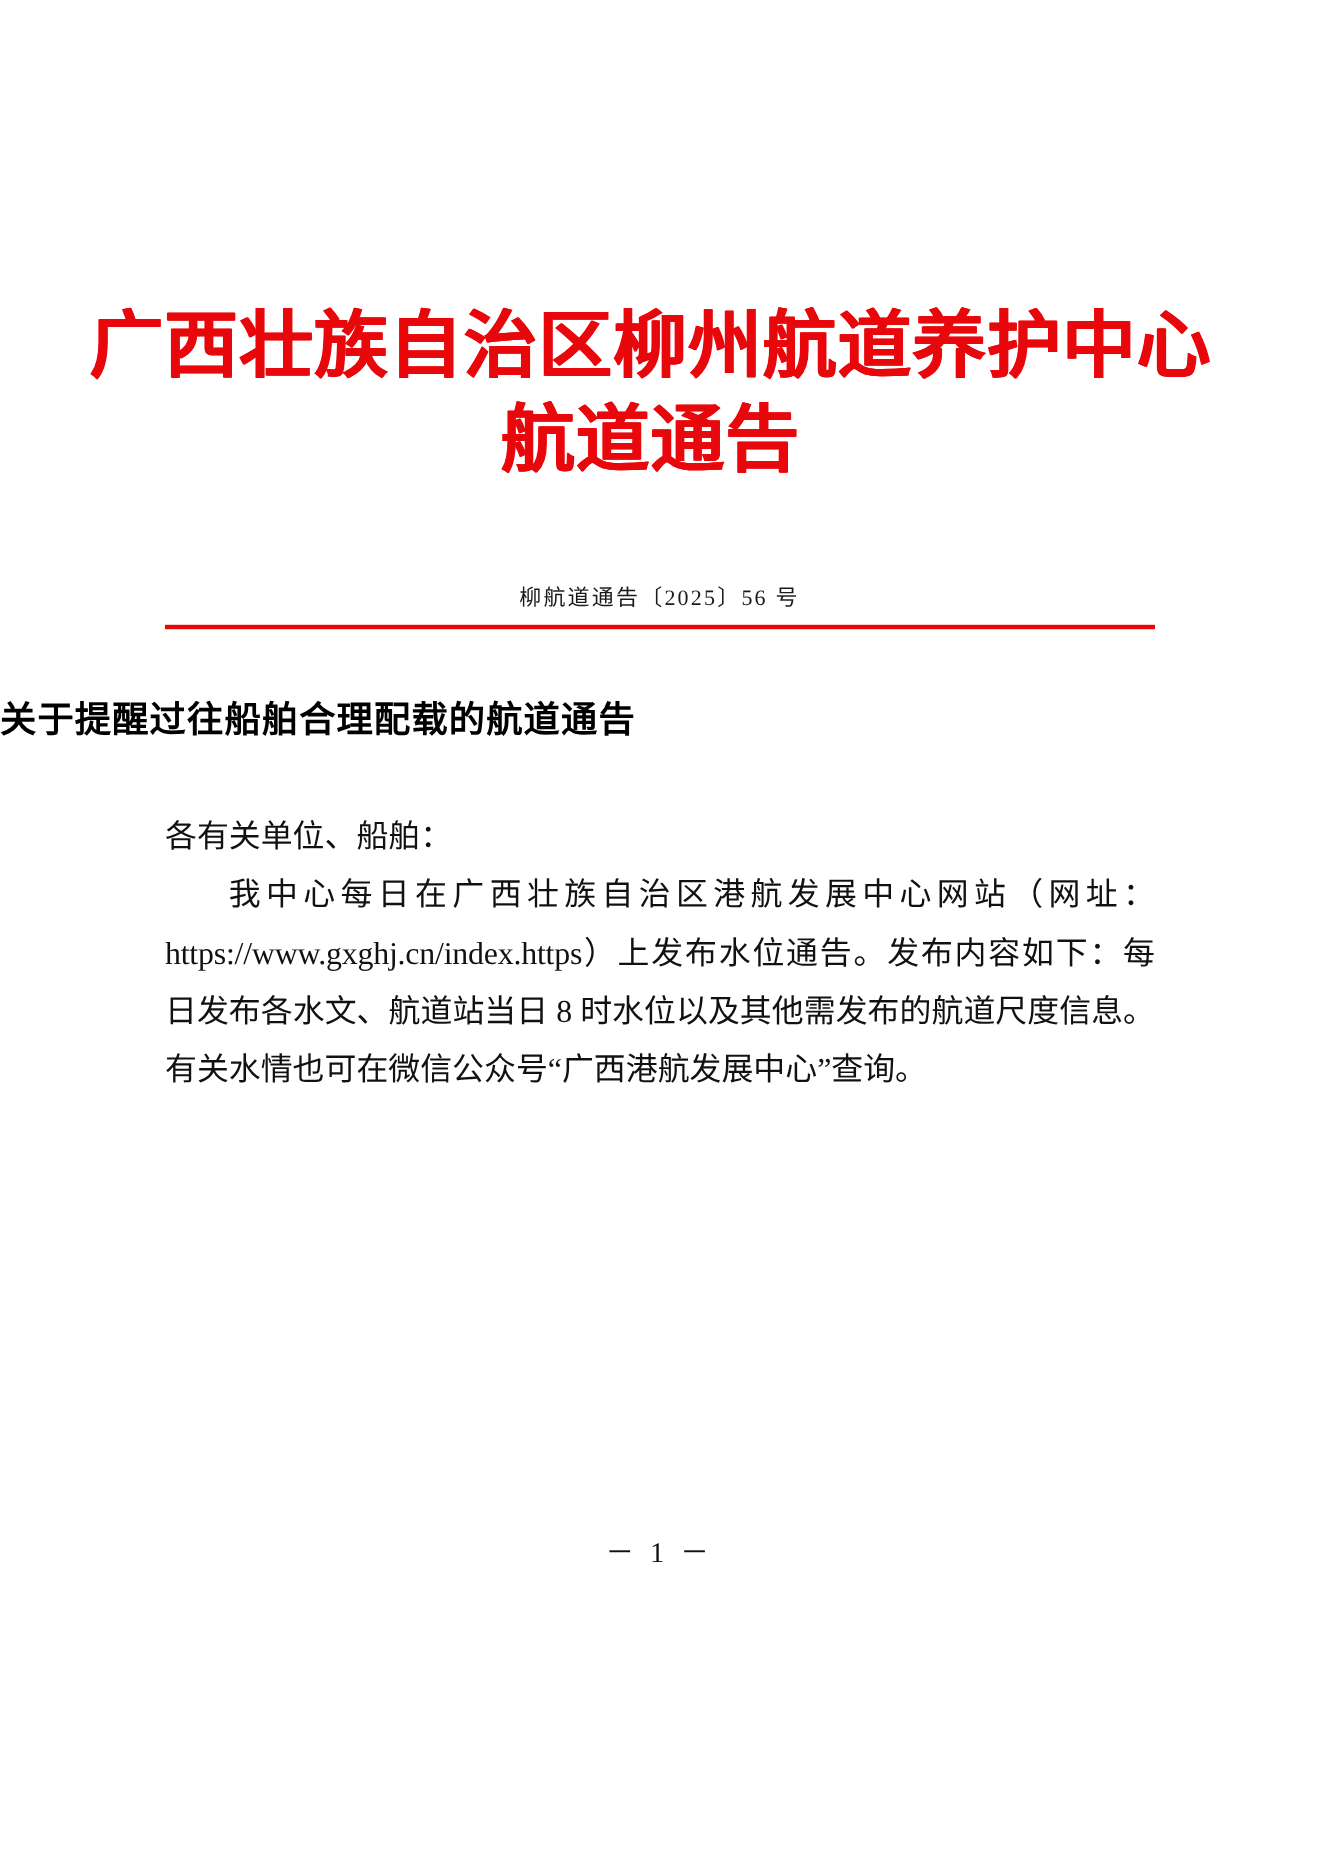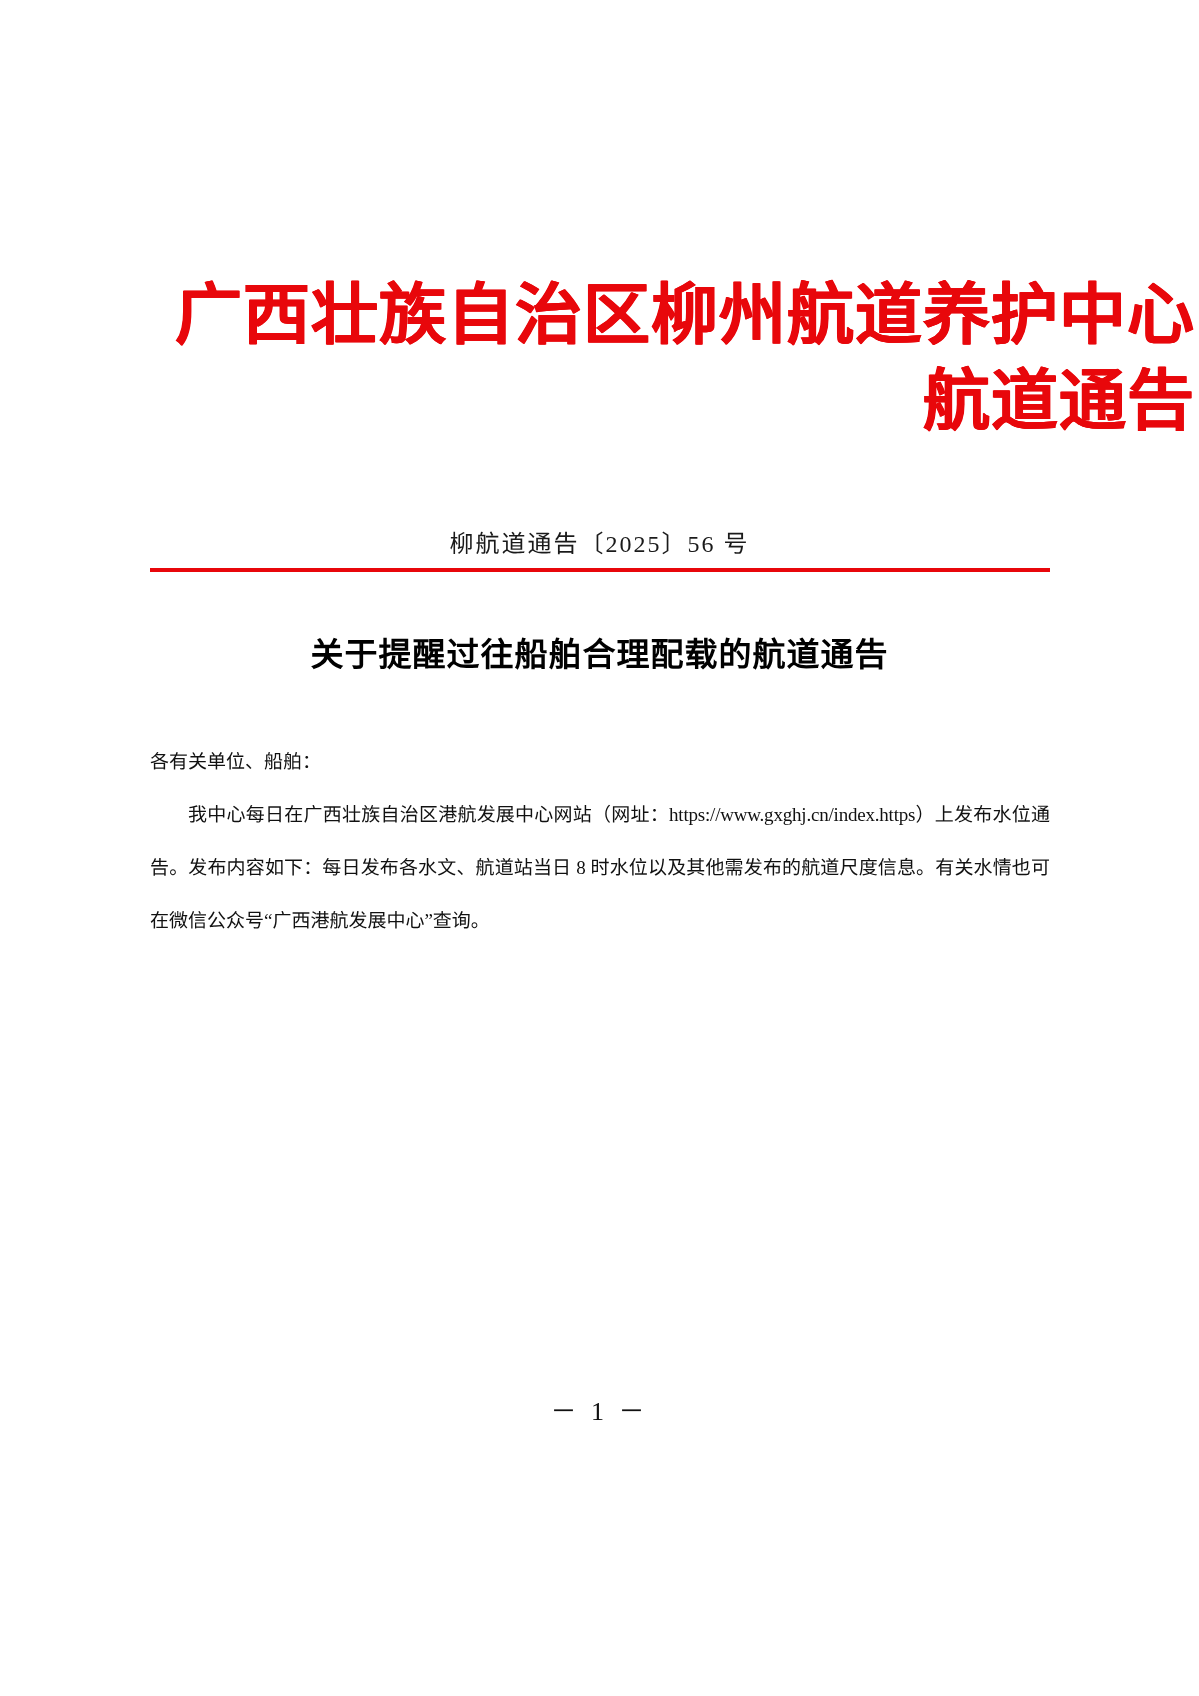--- a/index.html
+++ b/index.html
@@ -19,44 +19,44 @@
     margin: 0 auto;
     background: #ffffff;
     box-sizing: border-box;
     overflow: hidden;
   }
 
   
   .masthead {
     position: absolute;
     left: 0;
-    right: 4px;
+    right: 16px;
     top: 272px;
-    text-align: right;
+    text-align: center;
   }
   .masthead-line {
     color: #e8070b;
     font-family: "Liberation Serif", "DejaVu Serif", serif;
     font-weight: 700;
     font-size: 67px;
     line-height: 86px;
     letter-spacing: 1px;
     white-space: nowrap;
     text-shadow: 0.6px 0 0 currentColor, -0.6px 0 0 currentColor;
   }
 
   
   .docnum {
     position: absolute;
     left: 0;
     right: 0;
     top: 527px;
     text-align: center;
     font-family: "Liberation Serif", "DejaVu Serif", serif;
-    font-size: 24px;
+    font-size: 20px;
     line-height: 34px;
     letter-spacing: 2px;
     color: #1a1a1a;
   }
 
   
   .red-rule {
     position: absolute;
     left: 150px;
     width: 900px;
@@ -64,37 +64,37 @@
     height: 4px;
     background: #e8070b;
   }
 
   
   .subtitle {
     position: absolute;
     left: 0;
     right: 0;
     top: 632px;
-    text-align: center;
+    text-align: left;
     font-family: "Liberation Serif", "DejaVu Serif", serif;
     font-weight: 700;
     font-size: 33px;
     line-height: 46px;
     letter-spacing: 1px;
     color: #000000;
   }
 
   
   .body-block {
     position: absolute;
     left: 150px;
     width: 900px;
     top: 735px;
     font-family: "Liberation Serif", "DejaVu Serif", serif;
-    font-size: 19px;
+    font-size: 29px;
     line-height: 53px;
     color: #111111;
     text-align: justify;
     text-justify: inter-ideograph;
   }
   .para {
     margin: 0;
     text-align: justify;
     text-justify: inter-ideograph;
   }

